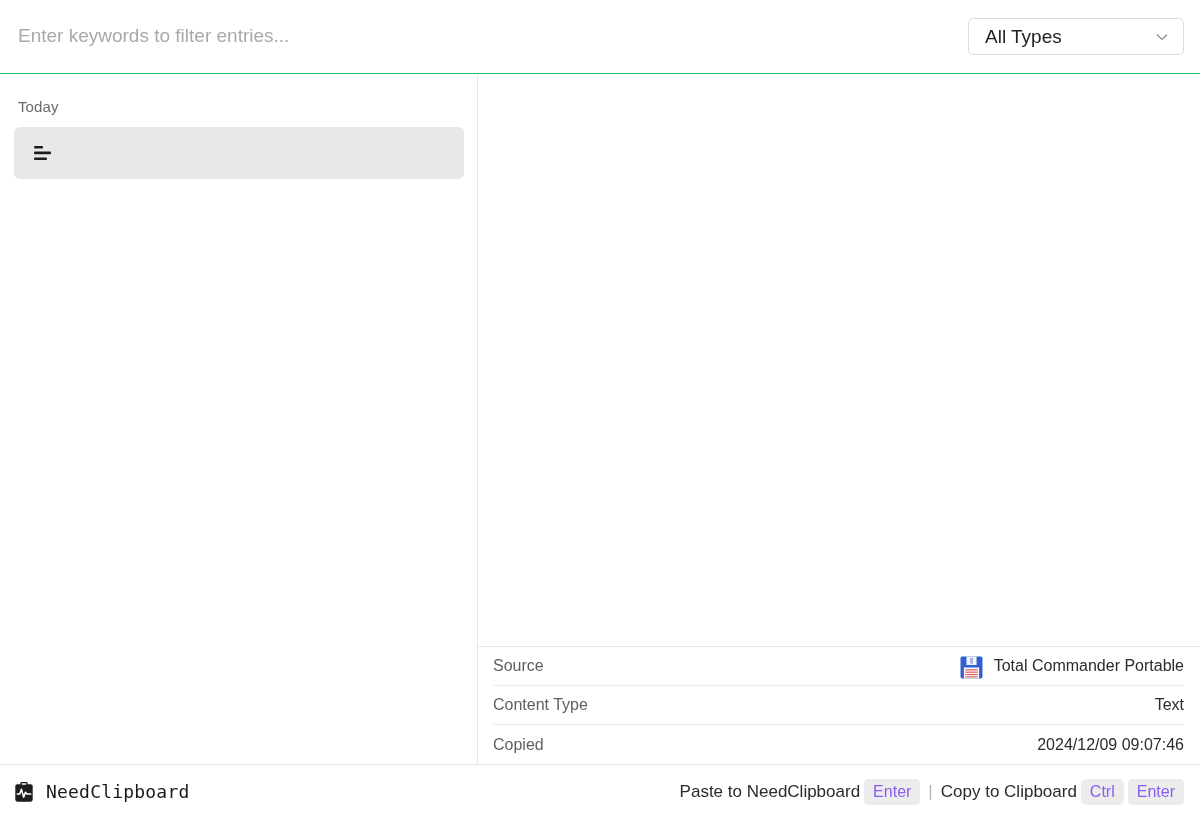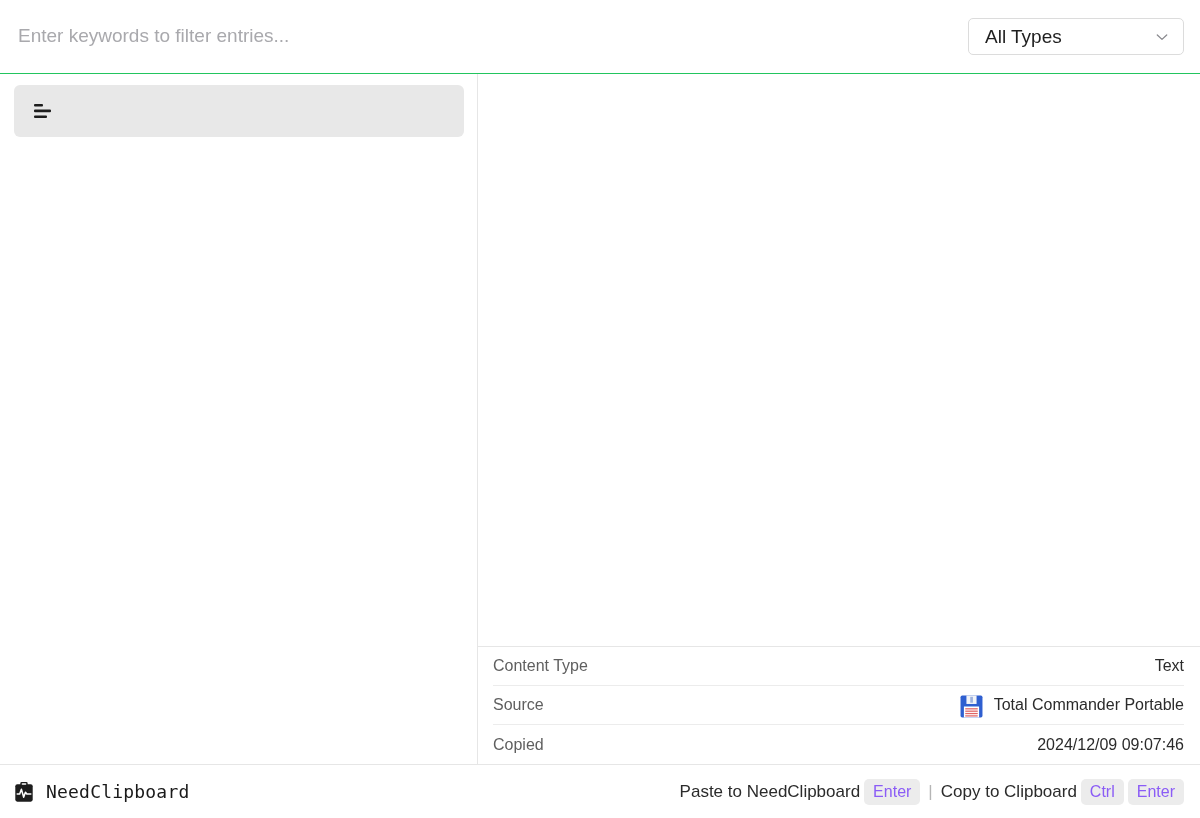--- a/index.html
+++ b/index.html
@@ -271,44 +271,40 @@
         <svg class="chevron" viewBox="0 0 16 16" fill="none" aria-hidden="true">
           <path d="M3.3 6 L8 10.4 L12.7 6" stroke="#8a8a8f" stroke-width="1.3" stroke-linecap="round" stroke-linejoin="round"></path>
         </svg>
       </span>
     </div>
   </div>
 
   <div class="body">
 
     <div class="list-pane">
+      <div class="group-label">Today</div>
       <div class="entry-list">
         <div class="entry-item">
           <span>
             <svg class="lines-icon" viewBox="0 0 26 22" aria-hidden="true">
               <rect x="4" y="4" width="9" height="2.4" rx="1" fill="#1d1d1d"></rect>
               <rect x="4" y="9.5" width="17" height="2.8" rx="1" fill="#1d1d1d"></rect>
               <rect x="4" y="15.4" width="13" height="2.6" rx="1" fill="#1d1d1d"></rect>
             </svg>
           </span>
           <span class="entry-text"></span>
         </div>
       </div>
     </div>
 
     <div class="detail-pane">
 
       <div class="preview"></div>
 
       <div class="meta">
-
-        <div class="meta-row">
-          <span class="meta-key">Content Type</span>
-          <span class="meta-val">Text</span>
-        </div>
 
         <div class="meta-row">
           <span class="meta-key">Source</span>
           <span class="meta-val">
             <span>
               <svg class="floppy-icon" viewBox="0 0 32 32" aria-hidden="true">
                 <rect x="3" y="3" width="26" height="26" rx="2" fill="#2f5fd0"></rect>
                 <rect x="10" y="3" width="12" height="10" fill="#f2f4f8"></rect>
                 <rect x="14.5" y="4.5" width="3.2" height="7" fill="#9fb3dd"></rect>
                 <rect x="7" y="16" width="18" height="13" fill="#ffffff"></rect>
@@ -316,20 +312,25 @@
                 <rect x="8.6" y="20.8" width="14.8" height="1.5" fill="#e06464"></rect>
                 <rect x="8.6" y="23.6" width="14.8" height="1.5" fill="#e06464"></rect>
                 <rect x="8.6" y="26.4" width="14.8" height="1.5" fill="#e06464"></rect>
               </svg>
             </span>
             <span>Total Commander Portable</span>
           </span>
         </div>
 
         <div class="meta-row">
+          <span class="meta-key">Content Type</span>
+          <span class="meta-val">Text</span>
+        </div>
+
+        <div class="meta-row">
           <span class="meta-key">Copied</span>
           <span class="meta-val">2024/12/09 09:07:46</span>
         </div>
 
       </div>
     </div>
   </div>
 
   <div class="statusbar">
 

